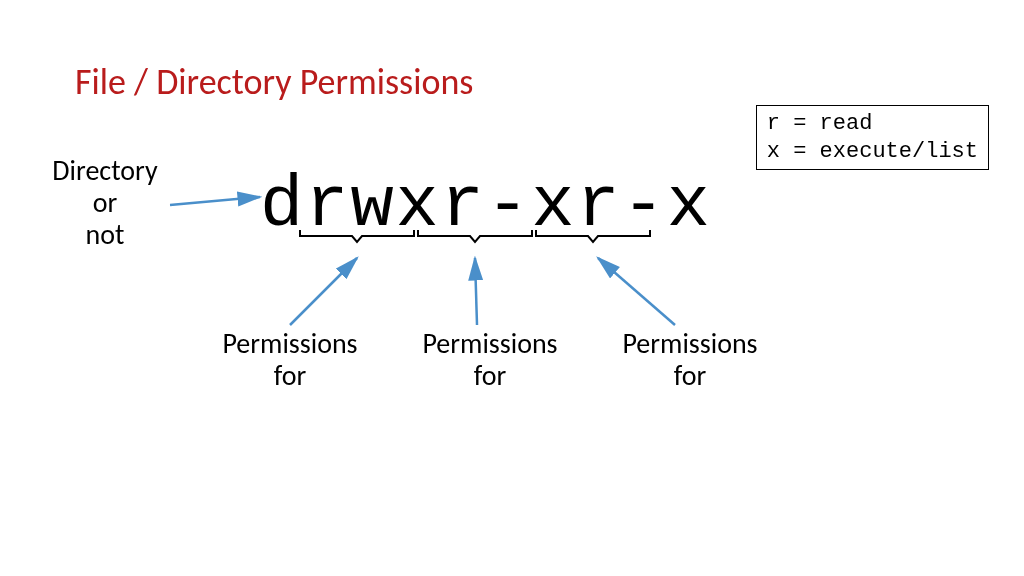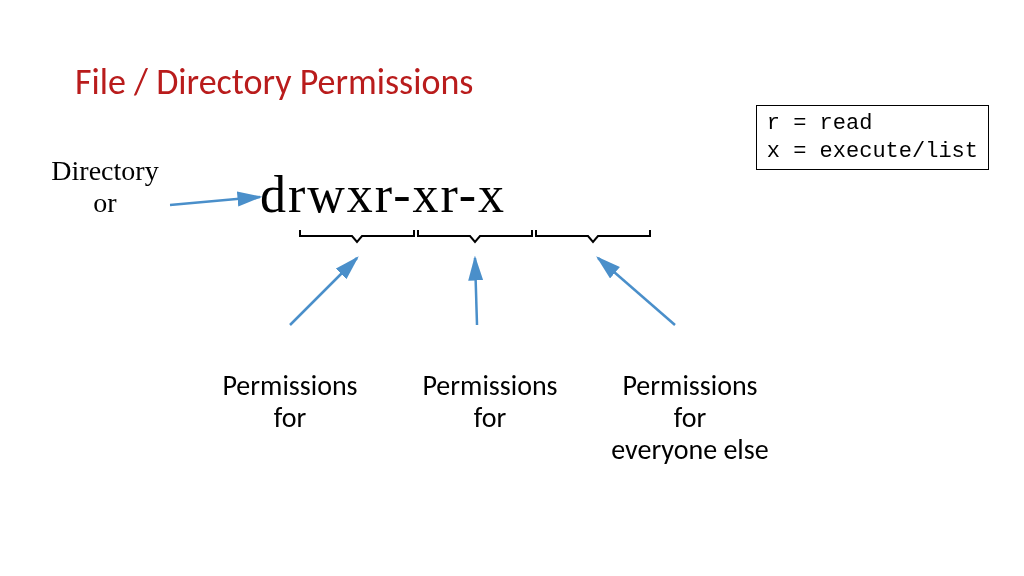--- a/index.html
+++ b/index.html
@@ -31,60 +31,59 @@
     }
     .legend div { white-space: pre; }
     .dir-label {
       position: absolute;
       left: 40px;
       top: 155px;
       font-size: 28px;
       text-align: center;
       line-height: 1.15;
       width: 130px;
-      font-family: Liberation Serif, serif;
     }
     .perm-string {
       position: absolute;
       left: 260px;
       top: 165px;
-      font-family: Liberation Serif, serif;
-      font-size: 52px;
+      font-family: Liberation Mono, monospace;
+      font-size: 72px;
       letter-spacing: 2px;
       white-space: pre;
     }
     .brace {
       position: absolute;
       font-family: 'Courier New', monospace;
     }
     .bottom-label {
       position: absolute;
       font-size: 28px;
       text-align: center;
       line-height: 1.15;
-      margin-top: 42px;
     }
     .arrow-svg {
       position: absolute;
       overflow: visible;
     }
   </style>
 </head>
 <body>
 
 <div class="title">File / Directory Permissions</div>
 
 <div class="legend">
   <div>r = read</div>
   <div>x = execute/list</div>
 </div>
 
 <div class="dir-label">
   <div>Directory</div>
   <div>or</div>
+  <div>not</div>
 </div>
 
 <svg class="arrow-svg" style="left:165px; top:185px;" width="105" height="30">
   <defs>
     <marker id="ah1" markerWidth="10" markerHeight="10" refX="9" refY="3" orient="auto">
       <polygon points="0,0 10,3 0,6" fill="#4A8FCA"></polygon>
     </marker>
   </defs>
   <line x1="5" y1="20" x2="95" y2="12" stroke="#4A8FCA" stroke-width="2.5" marker-end="url(#ah1)"></line>
 </svg>
@@ -136,14 +135,13 @@
 </div>
 
 <div class="bottom-label" style="left:400px; top:328px; width:180px;">
   <div>Permissions</div>
   <div>for</div>
 </div>
 
 <div class="bottom-label" style="left:590px; top:328px; width:200px;">
   <div>Permissions</div>
   <div>for</div>
-  <div>everyone else</div>
 </div>
 
 </body></html>

